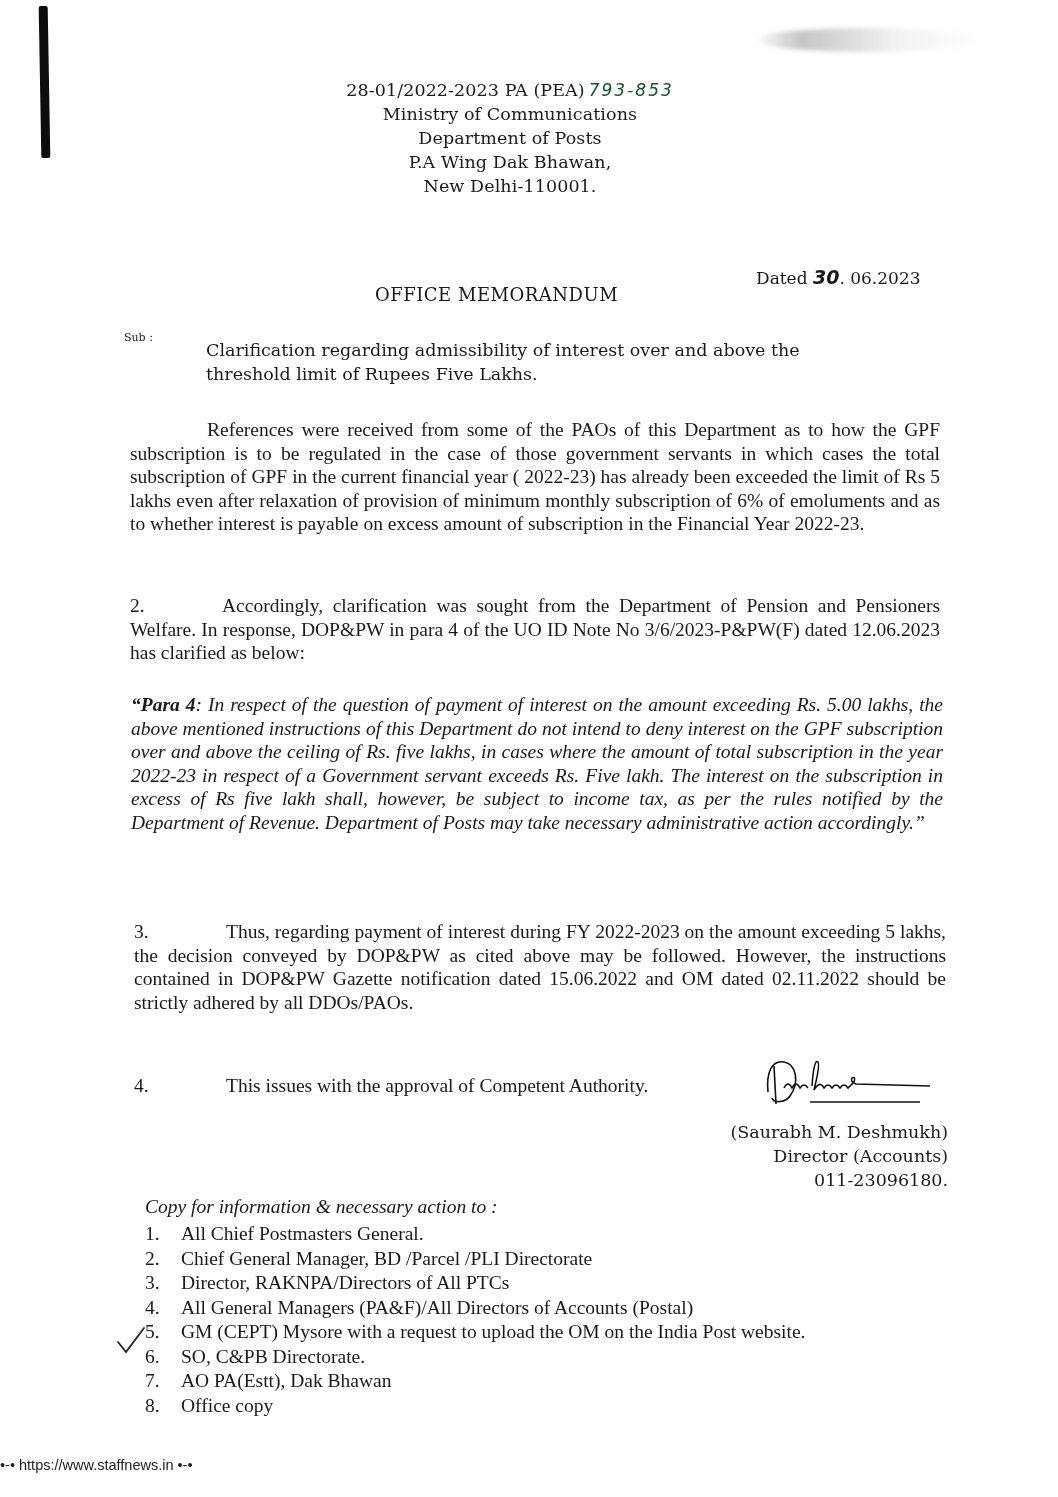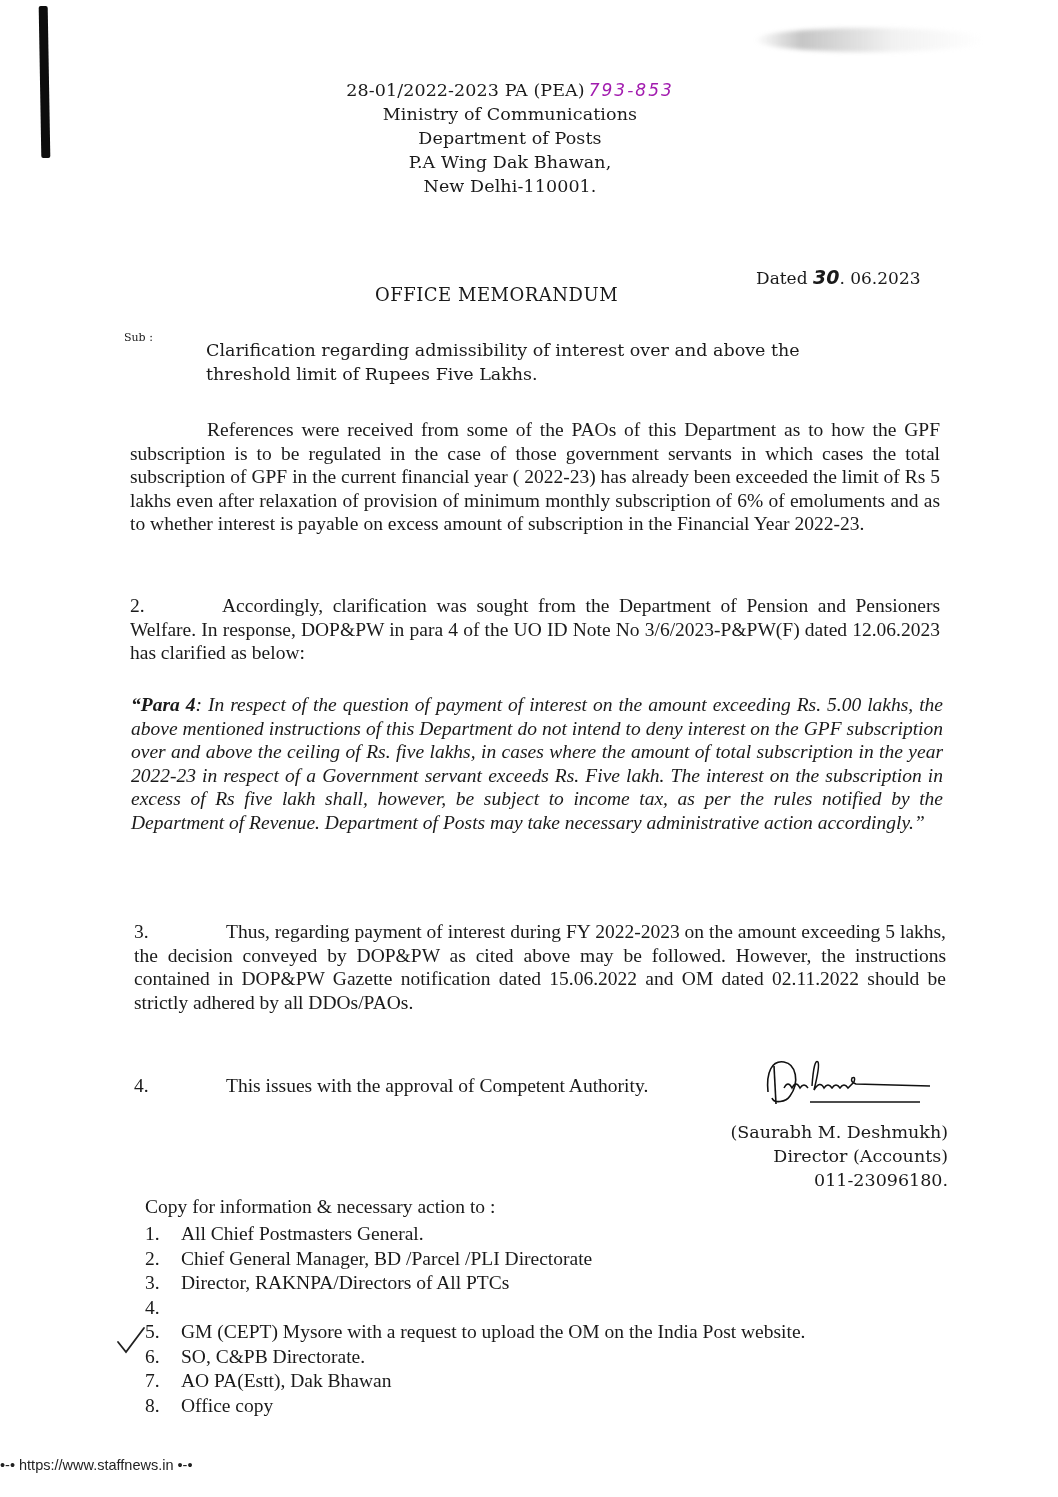--- a/index.html
+++ b/index.html
@@ -3,37 +3,37 @@
 <meta charset="utf-8">
 <style>
   html, body { margin: 0; padding: 0; background: #ffffff; }
   body { width: 1058px; height: 1497px; position: relative; overflow: hidden;
          font-family: "DejaVu Serif", "Liberation Serif", serif; color: #1a1a1a; }
   .abs { position: absolute; }
   .edge-mark { left: 40px; top: 6px; width: 9px; height: 152px; background: #0d0d0d; border-radius: 2px; transform: skewX(1deg); }
   .smudge { left: 755px; top: 28px; width: 230px; height: 24px;
             background: linear-gradient(90deg, rgba(160,160,160,0.0), rgba(150,150,150,0.55) 20%, rgba(200,200,200,0.25) 60%, rgba(255,255,255,0)); border-radius: 50%; filter: blur(2px); }
   .header { left: 340px; top: 78px; width: 340px; text-align: center; font-size: 17.5px; line-height: 24px; letter-spacing: 0.1px; }
-  .hw-number { font-family: "DejaVu Sans", sans-serif; color: #a21caf; font-size: 17px; font-style: italic; letter-spacing: 2px; margin-left: 4px; }
+  .hw-number { font-family: "DejaVu Sans", sans-serif; color: #14532d; font-size: 17px; font-style: italic; letter-spacing: 2px; margin-left: 4px; }
   .dated { left: 756px; top: 266px; font-size: 17px; }
   .hw-day { font-family: "DejaVu Sans", sans-serif; font-weight: bold; font-style: italic; font-size: 19px; }
   .om-title { left: 375px; top: 284px; font-size: 18px; letter-spacing: 0.5px; }
   .sub-label { left: 124px; top: 331px; font-size: 11px; }
   .sub-text { left: 206px; top: 338px; width: 680px; font-size: 17.5px; line-height: 24px; }
   .para { font-family: "Liberation Serif", serif; font-size: 19.5px; line-height: 23.5px; text-align: justify; }
   .p1 { left: 130px; top: 418px; width: 810px; }
   .p1 .indent { display: inline-block; width: 77px; }
   .p2 { left: 130px; top: 594px; width: 810px; }
   .num { display: inline-block; width: 92px; }
   .quote { left: 131px; top: 693px; width: 812px; font-style: italic; font-family: "Liberation Serif", serif; font-size: 19.5px; line-height: 23.5px; text-align: justify; }
   .p3 { left: 134px; top: 920px; width: 812px; }
   .p4 { left: 134px; top: 1067px; width: 700px; margin-top: 7px; }
   .signature { left: 760px; top: 1052px; width: 180px; height: 60px; }
   .sign-block { left: 700px; top: 1120px; width: 248px; text-align: right; font-size: 17.5px; line-height: 24px; }
-  .copy-head { left: 145px; top: 1196px; font-family: "Liberation Serif", serif; font-size: 19.5px; }
+  .copy-head { left: 145px; top: 1196px; font-family: "Liberation Serif", serif; font-size: 19.5px; font-style: italic; }
   .copy-list { left: 145px; top: 1222px; margin: 0; padding: 0; list-style: none; font-family: "Liberation Serif", serif; font-size: 19.5px; line-height: 24.5px; }
   .copy-list li { display: flex; }
   .copy-list .idx { display: inline-block; width: 36px; }
   .tick { left: 116px; top: 1326px; width: 30px; height: 28px; }
   .footer { left: 0; top: 1457px; width: 1058px; text-align: left; font-family: "Liberation Sans", sans-serif; font-size: 14.5px; color: #222; }
   .footer a { color: #222; text-decoration: none; }
 </style>
 </head>
 <body>
 
@@ -103,20 +103,21 @@
   <li>
       <span class="idx">2.</span>
       <span>Chief General Manager, BD /Parcel  /PLI Directorate</span>
     </li>
   <li>
       <span class="idx">3.</span>
       <span>Director, RAKNPA/Directors of All PTCs</span>
     </li>
   <li>
       <span class="idx">4.</span>
+      <span>All General Managers (PA&amp;F)/All Directors of Accounts (Postal)</span>
     </li>
   <li>
       <span class="idx">5.</span>
       <span>GM (CEPT) Mysore with a request to upload the OM on the India Post website.</span>
     </li>
   <li>
       <span class="idx">6.</span>
       <span>SO, C&amp;PB Directorate.</span>
     </li>
   <li>

